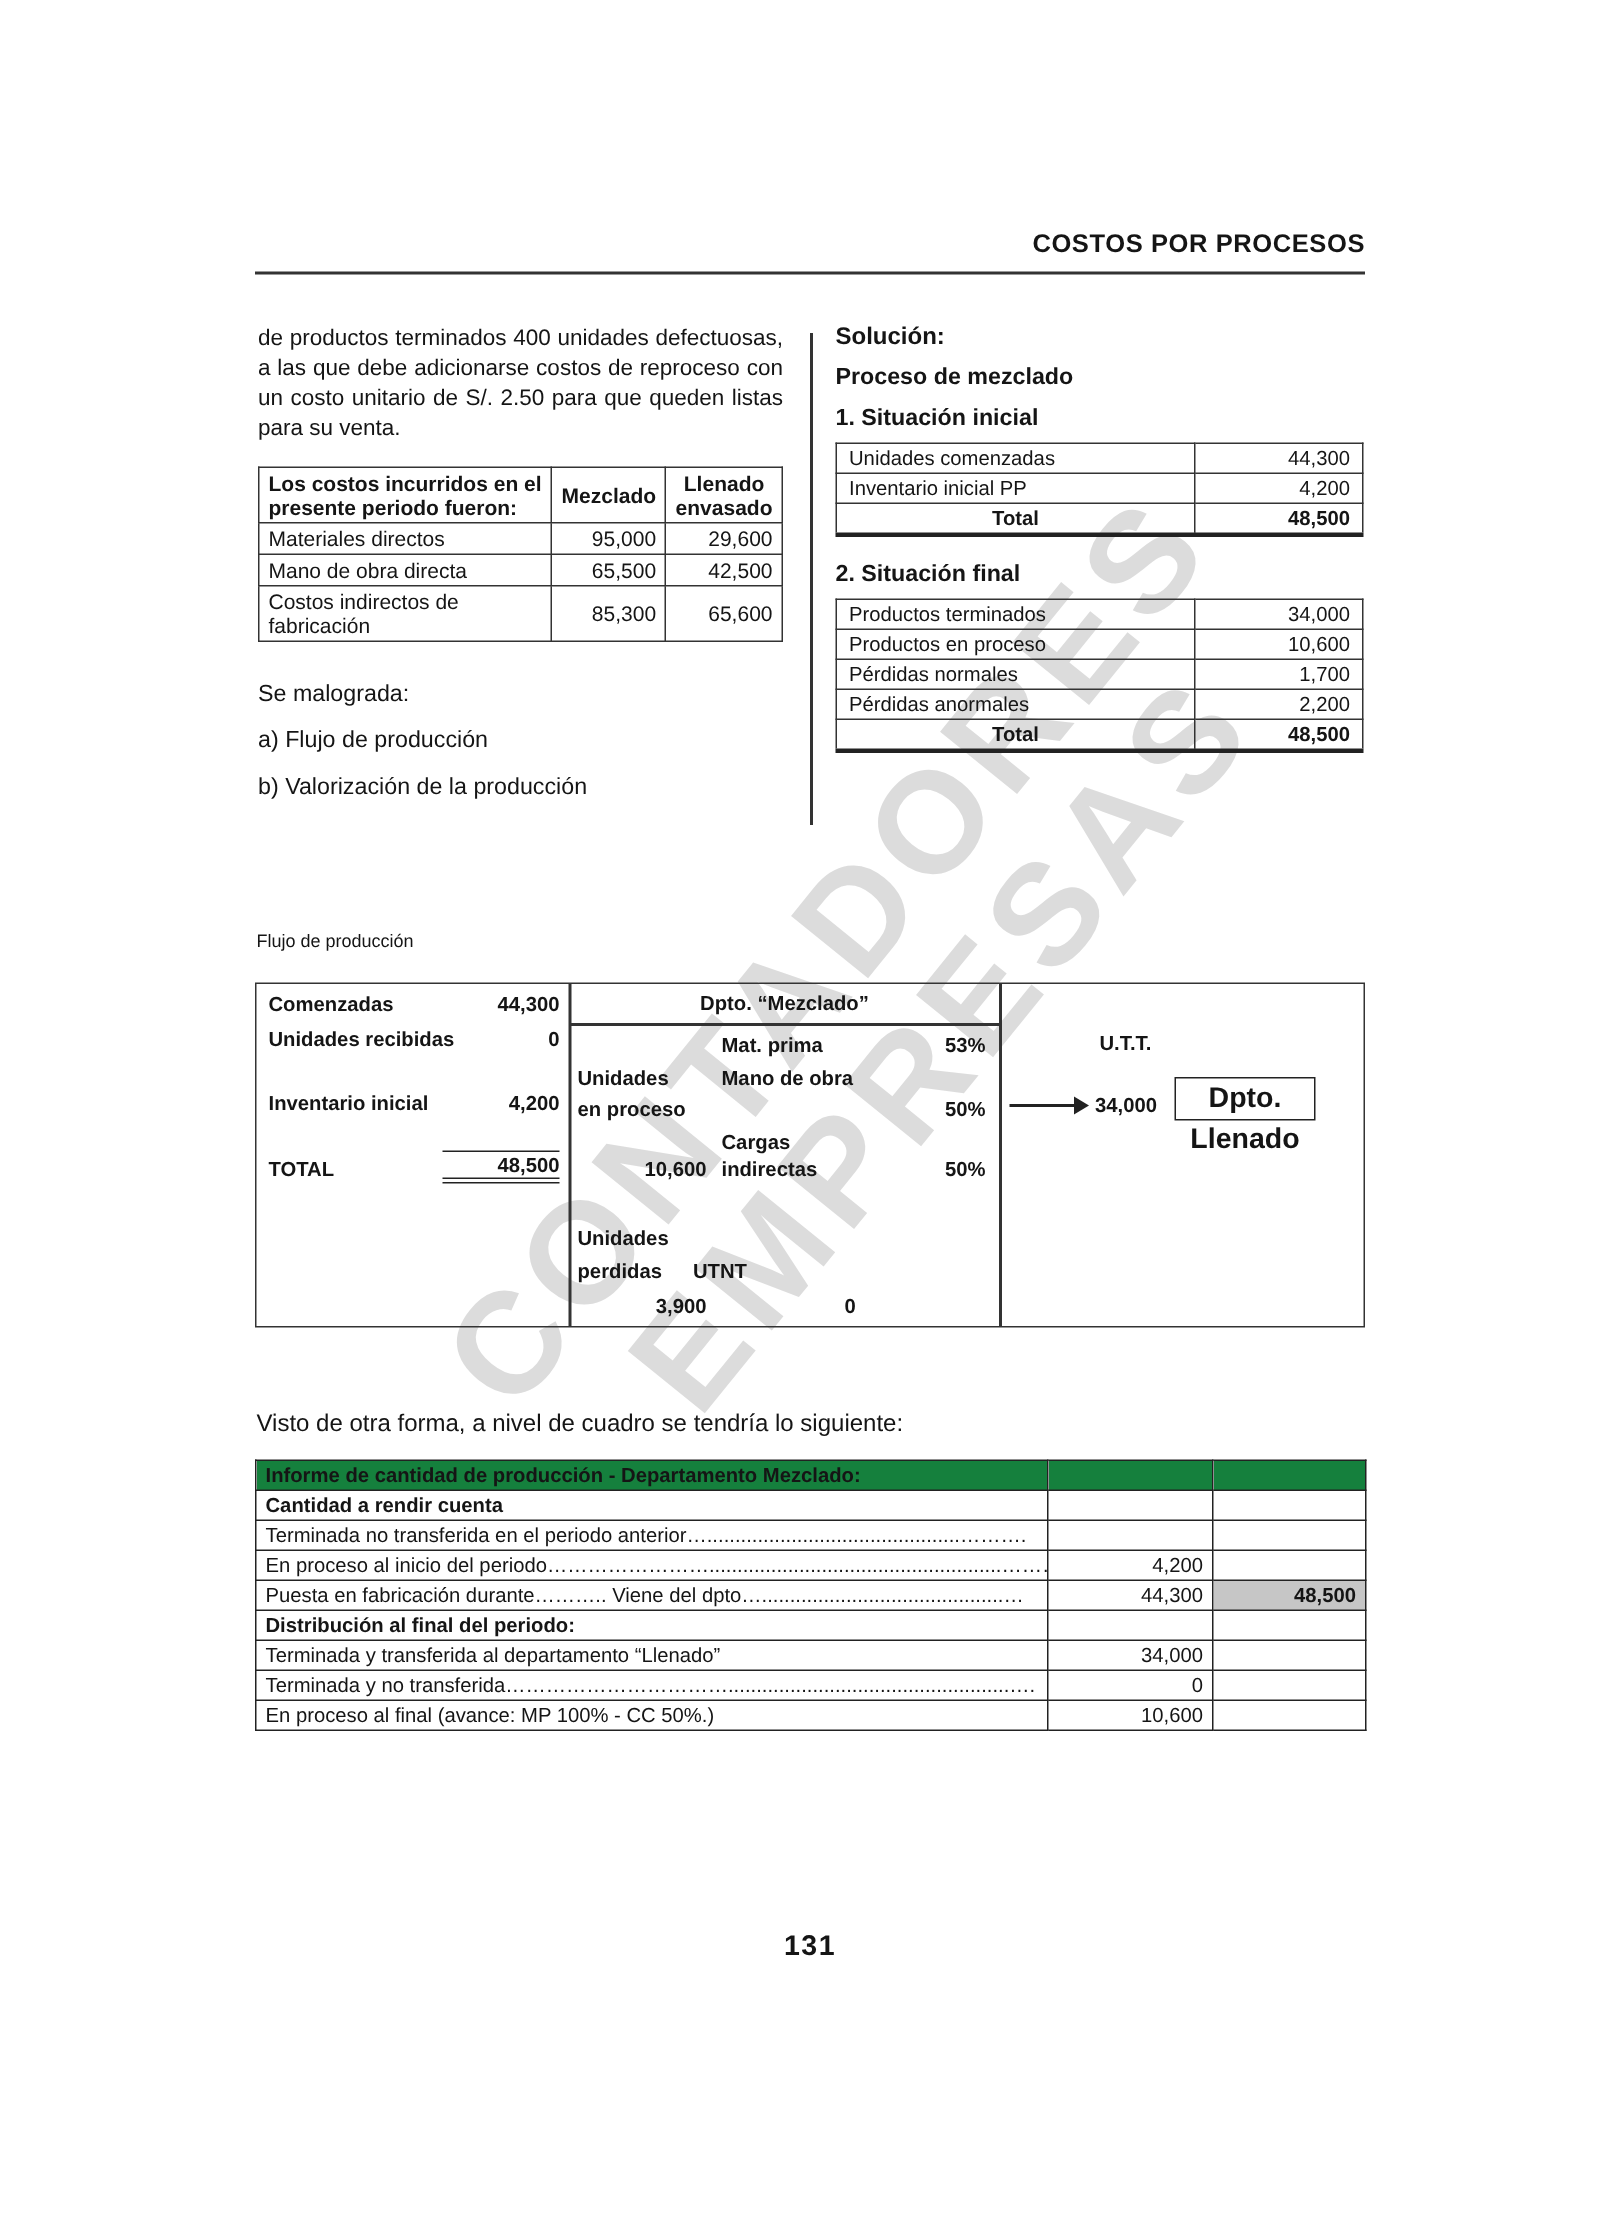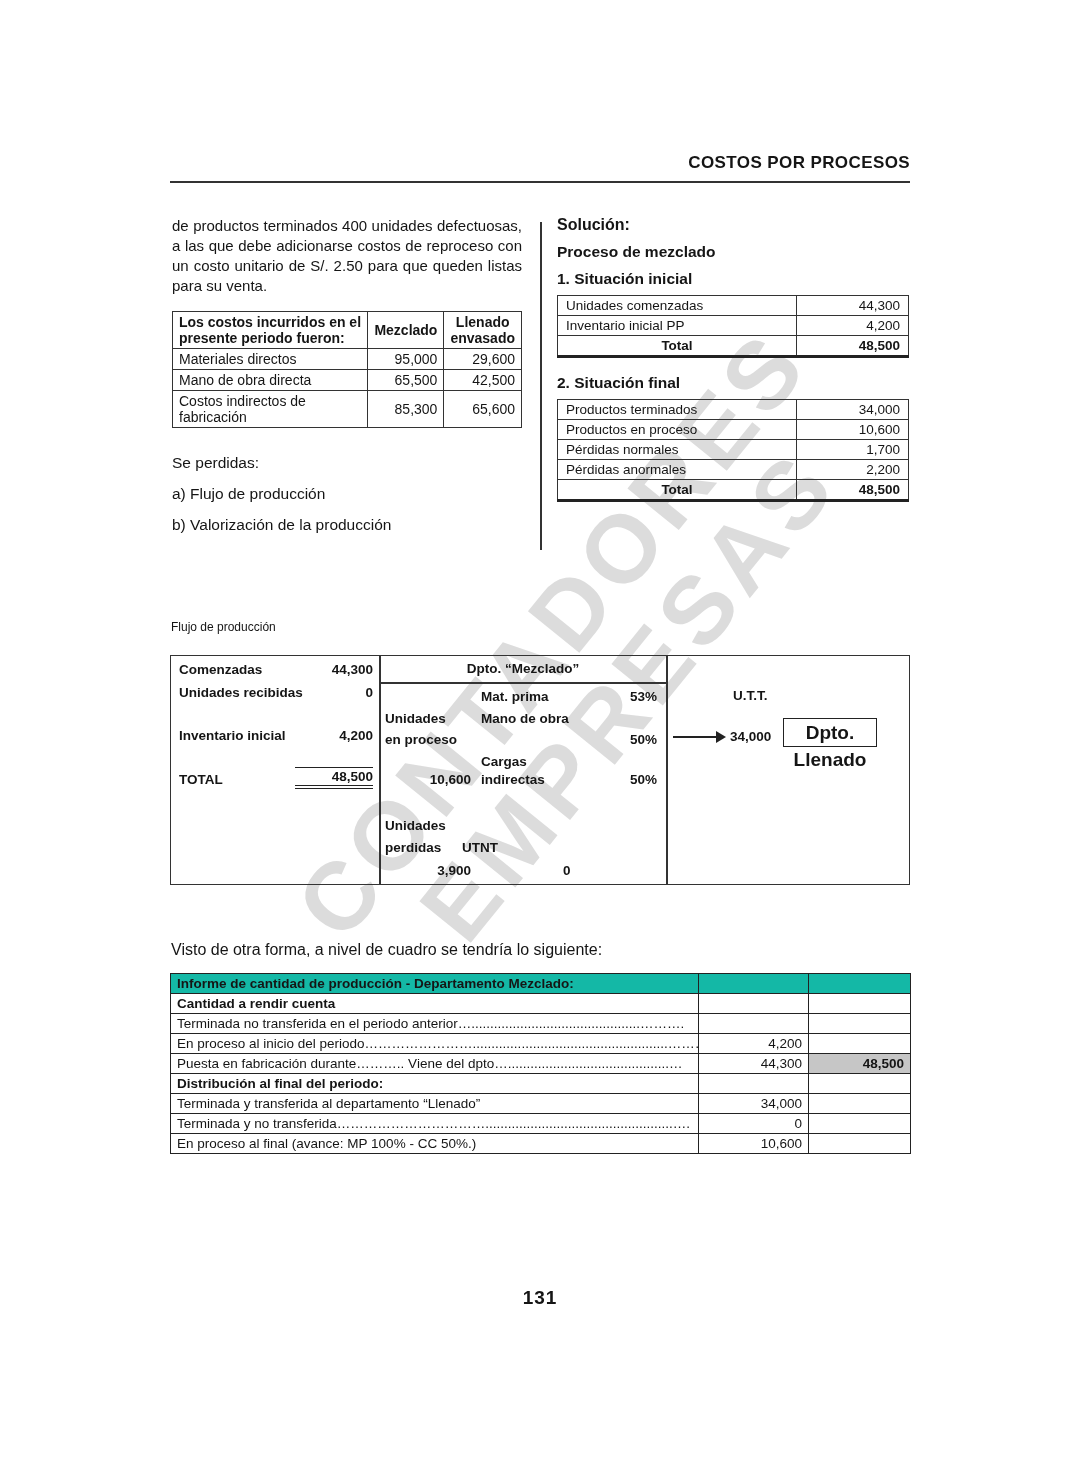--- a/index.html
+++ b/index.html
@@ -89,21 +89,21 @@
     border: 1.5px solid #222; text-align: center; line-height: 27px; font-weight: bold; font-size: 19px; }
 
   
   .intro { position: absolute; left: 171px; top: 941px; font-size: 16px; margin: 0; }
   .report-table { position: absolute; left: 170px; top: 973px; width: 740px; font-size: 13.5px; table-layout: fixed; }
   .report-table td { border: 1.5px solid #222; padding: 2px 6px; height: 20px;
     white-space: nowrap; overflow: hidden; vertical-align: middle; }
   .report-table td.desc { width: 528px; }
   .report-table td.val  { width: 110px; text-align: right; }
   .report-table td.tot  { width: 102px; text-align: right; }
-  .report-table tr.hdr td { background: #14b8a6; font-weight: bold; }
+  .report-table tr.hdr td { background: #15803d; font-weight: bold; }
   .report-table td.gray { background: #c6c6c6; font-weight: bold; }
   .report-table td.b { font-weight: bold; }
 
   .page-number { position: absolute; left: 170px; top: 1287px; width: 740px;
     text-align: center; font-size: 19px; font-weight: bold; letter-spacing: 1px; }
 </style>
 </head>
 <body>
 
 <div class="page">
@@ -137,21 +137,21 @@
           <td class="num">42,500</td>
         </tr>
         <tr>
           <td class="lbl">Costos indirectos de fabricación</td>
           <td class="num">85,300</td>
           <td class="num">65,600</td>
         </tr>
       </tbody>
     </table>
 
-    <p class="req-title">Se perdidas:</p>
+    <p class="req-title">Se malograda:</p>
     <p class="req-item">a) Flujo de producción</p>
     <p class="req-item">b) Valorización de la producción</p>
   </div>
 
   <div class="col-divider"></div>
 
   <div class="col-right">
     <p class="sol-title">Solución:</p>
     <p class="sol-subtitle">Proceso de mezclado</p>
 

